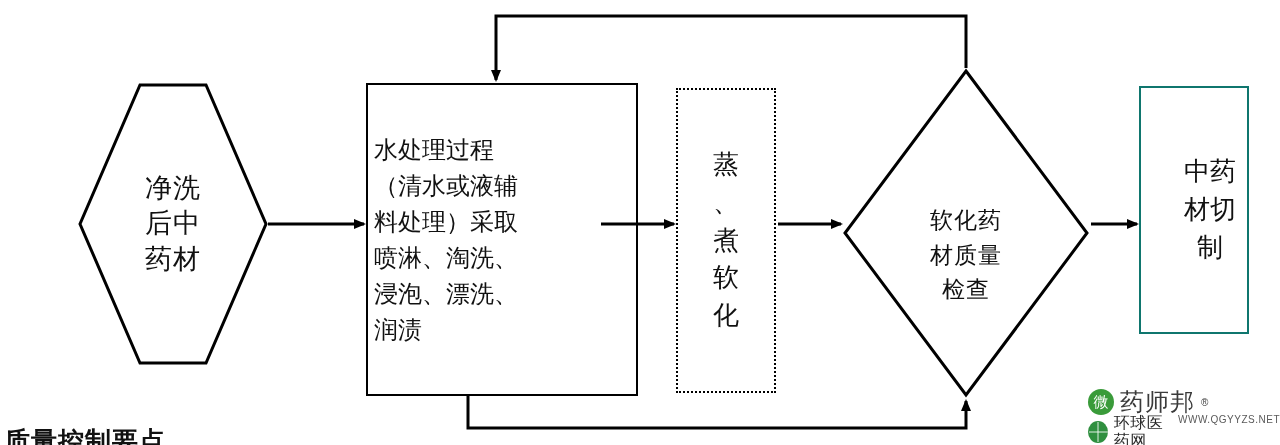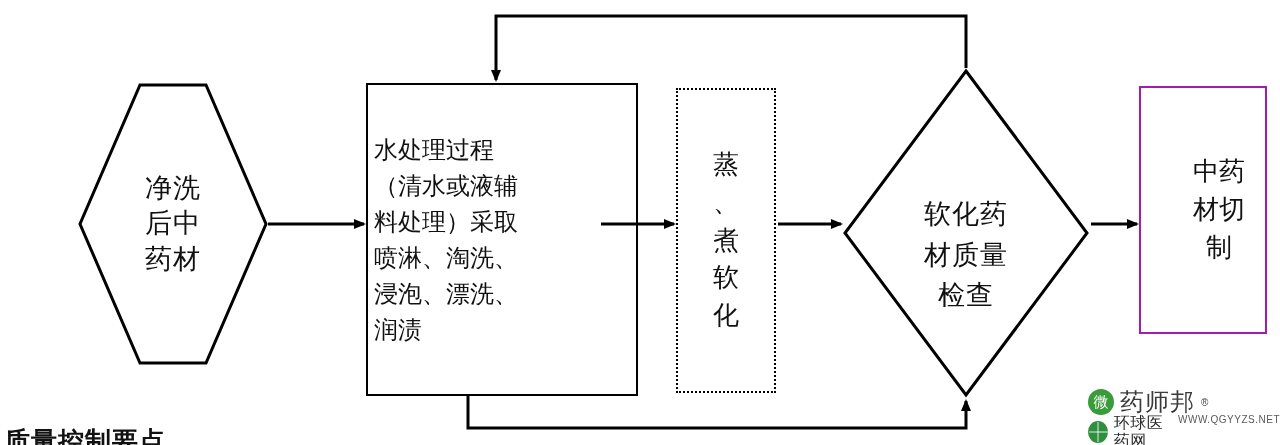--- a/index.html
+++ b/index.html
@@ -80,32 +80,32 @@
     width: 248px;
     height: 330px;
   }
   .diamond .dia-shape {
     position: absolute;
     inset: 0;
   }
   .diamond .dia-label {
     position: relative;
     z-index: 2;
-    font-size: 27px;
+    font-size: 23px;
     line-height: 1.5;
     letter-spacing: 1px;
     margin-top: 44px;
   }
   
   .rect-cut {
     left: 1139px;
     top: 86px;
-    width: 128px;
+    width: 110px;
     height: 248px;
-    border: 2px solid #a21caf;
+    border: 2px solid #0f766e;
     background: #ffffff;
     font-size: 26px;
     line-height: 1.45;
     padding-left: 32px;
   }
   
   #wires {
     position: absolute;
     left: 0;
     top: 0;

